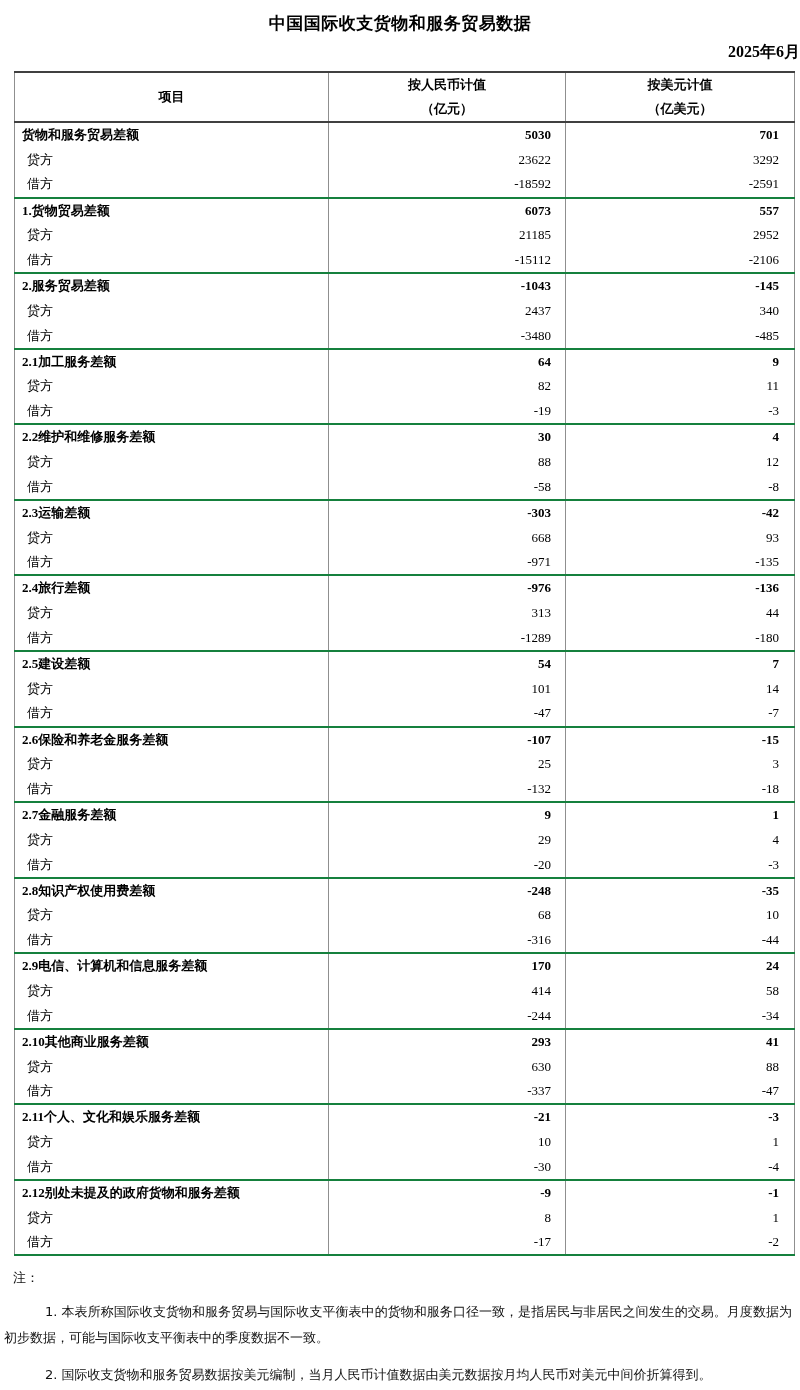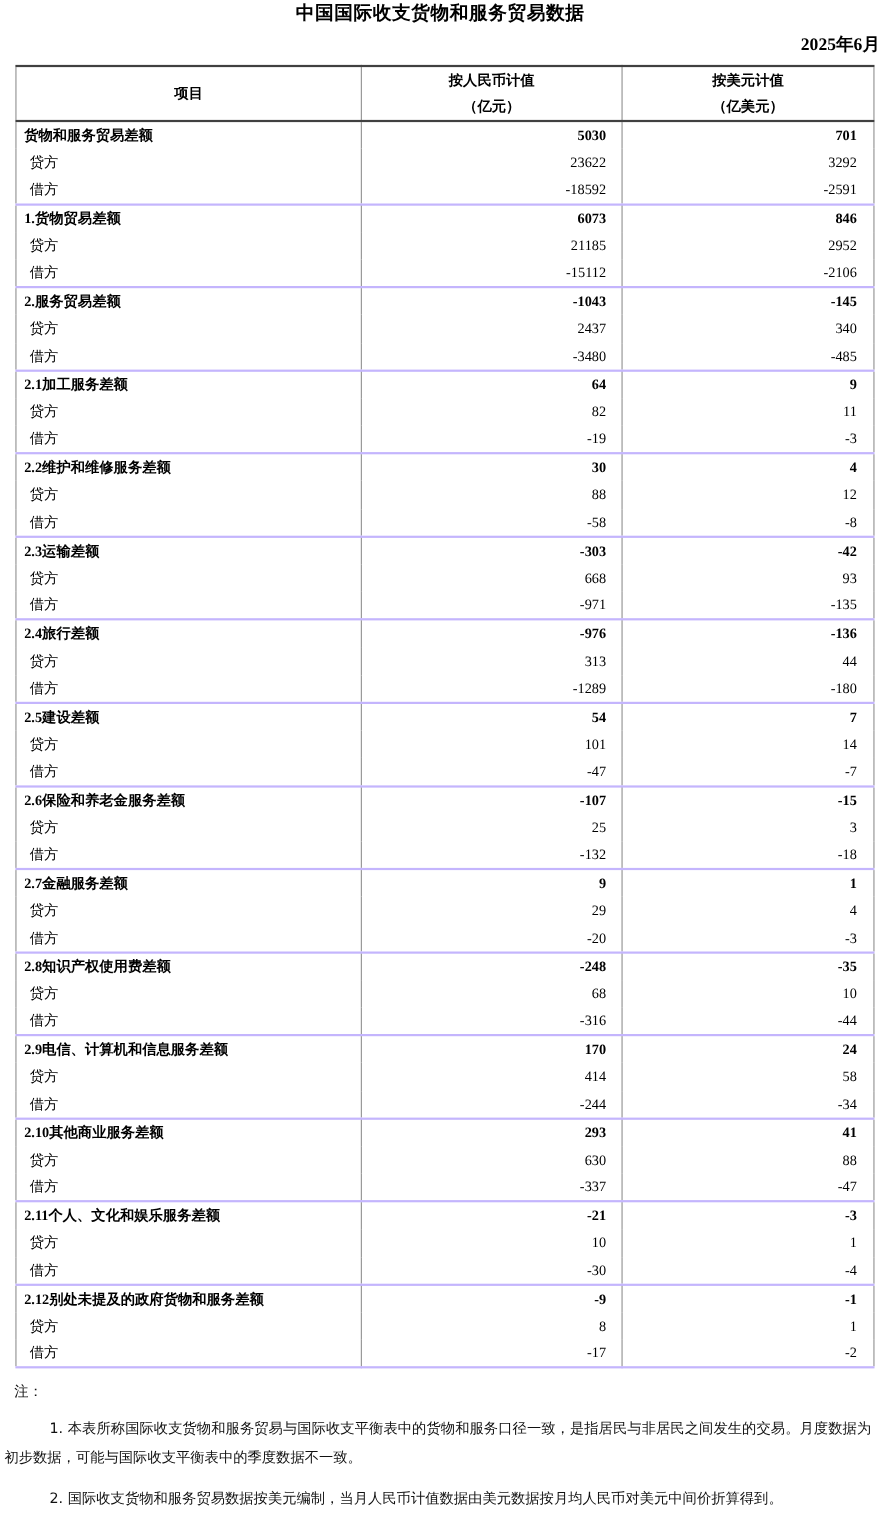--- a/index.html
+++ b/index.html
@@ -5,21 +5,21 @@
   html, body { margin:0; padding:0; background:#ffffff; }
   body {
     width:800px; height:1390px;
     font-family:"Liberation Serif","DejaVu Serif",serif;
     color:#000;
     position:relative;
     overflow:hidden;
   }
   .title {
     text-align:center; font-weight:bold; font-size:17px;
-    letter-spacing:0.5px;
+    padding-top:12px; letter-spacing:0.5px;
   }
   .subtitle {
     text-align:right; font-weight:bold; font-size:16px;
     margin-top:7px;
   }
   table.trade {
     border-collapse:collapse; table-layout:fixed;
     width:780px; margin:8px 6px 0 14px;
   }
   col.w1 { width:314px; }
@@ -32,21 +32,21 @@
     padding:0;
     overflow:hidden; white-space:nowrap;
   }
   thead tr {
     border-top:2px solid #404040;
     border-bottom:2px solid #404040;
     height:40px;
   }
   th { font-weight:bold; text-align:center; vertical-align:middle; }
   th .hline { line-height:24px; }
-  tbody.section { border-bottom:2px solid #c4b5fd;margin-left:16px; }
+  tbody.section { border-bottom:2px solid #15803d;margin-left:16px; }
   tr.data-row { height:25.2px; }
   td.label { text-align:left; padding-left:7px; }
   tr.sub-row td.label { padding-left:12px; font-weight:normal; }
   td.num { text-align:right; }
   td.c2.num { padding-right:14px; }
   td.c3.num { padding-right:15px; }
   tr.section-row td { font-weight:bold; }
   tr.sub-row td { font-weight:normal; }
   .notes {
     font-family:"DejaVu Sans","Liberation Sans",sans-serif;
@@ -103,21 +103,21 @@
         <tr class="data-row sub-row">
     <td class="c1 label">借方</td>
     <td class="c2 num">-18592</td>
     <td class="c3 num">-2591</td>
   </tr>
       </tbody>
       <tbody class="section">
     <tr class="data-row section-row">
       <td class="c1 label">1.货物贸易差额</td>
       <td class="c2 num">6073</td>
-      <td class="c3 num">846</td>
+      <td class="c3 num">557</td>
     </tr>
   <tr class="data-row sub-row">
     <td class="c1 label">贷方</td>
     <td class="c2 num">21185</td>
     <td class="c3 num">2952</td>
   </tr>
         <tr class="data-row sub-row">
     <td class="c1 label">借方</td>
     <td class="c2 num">-15112</td>
     <td class="c3 num">-2106</td>

